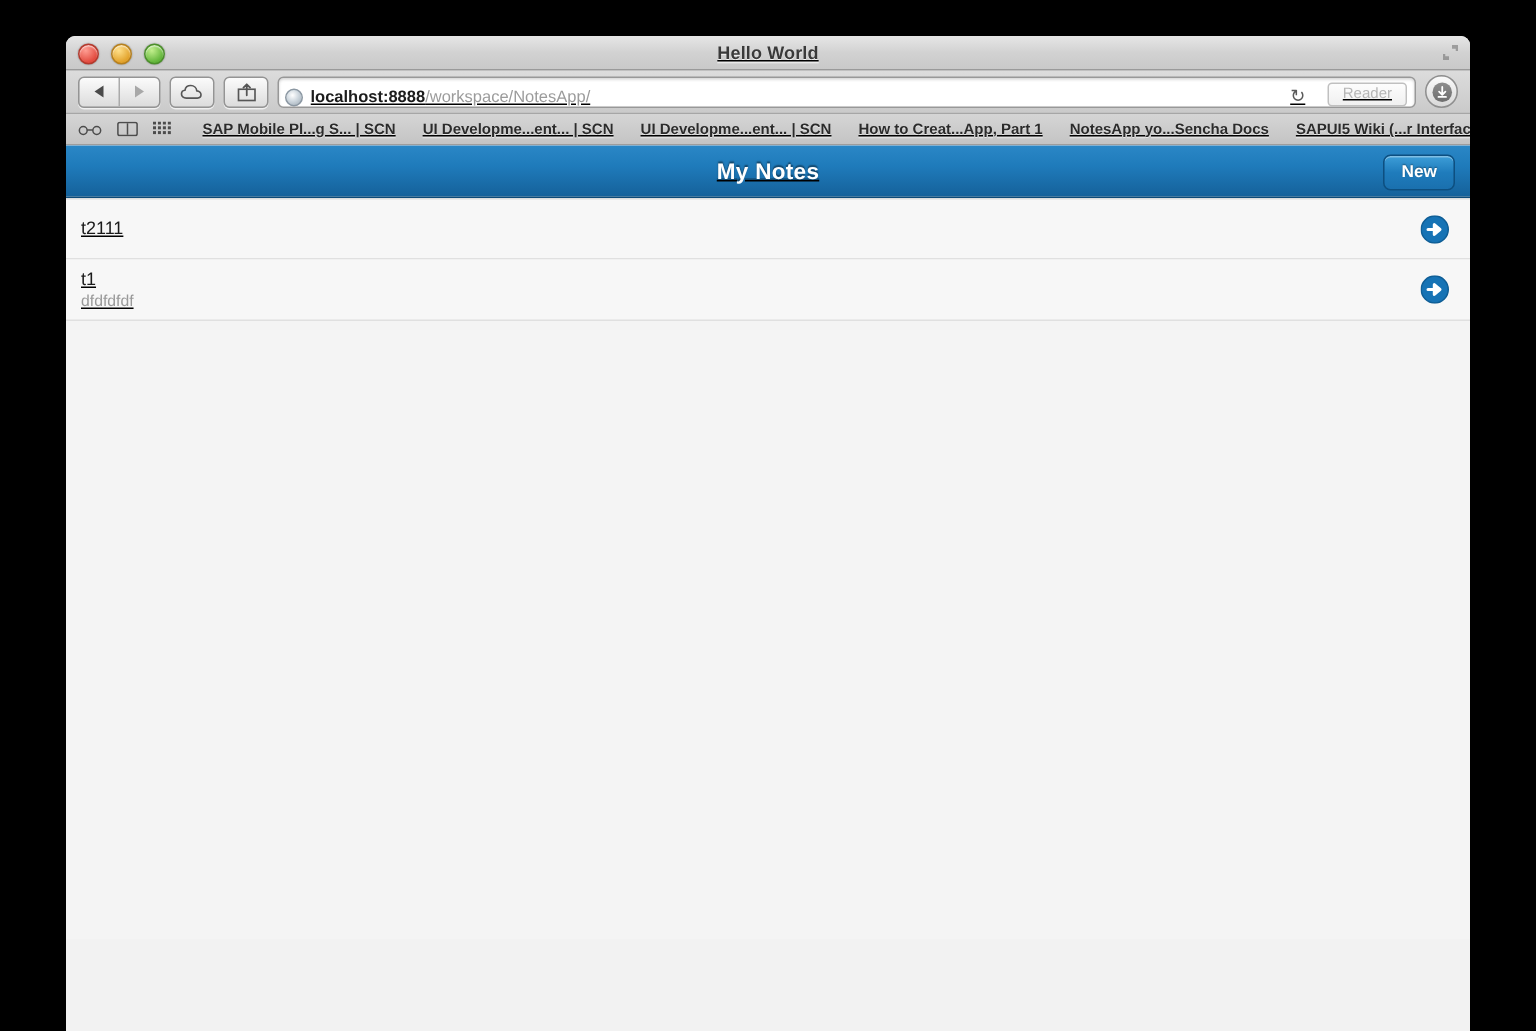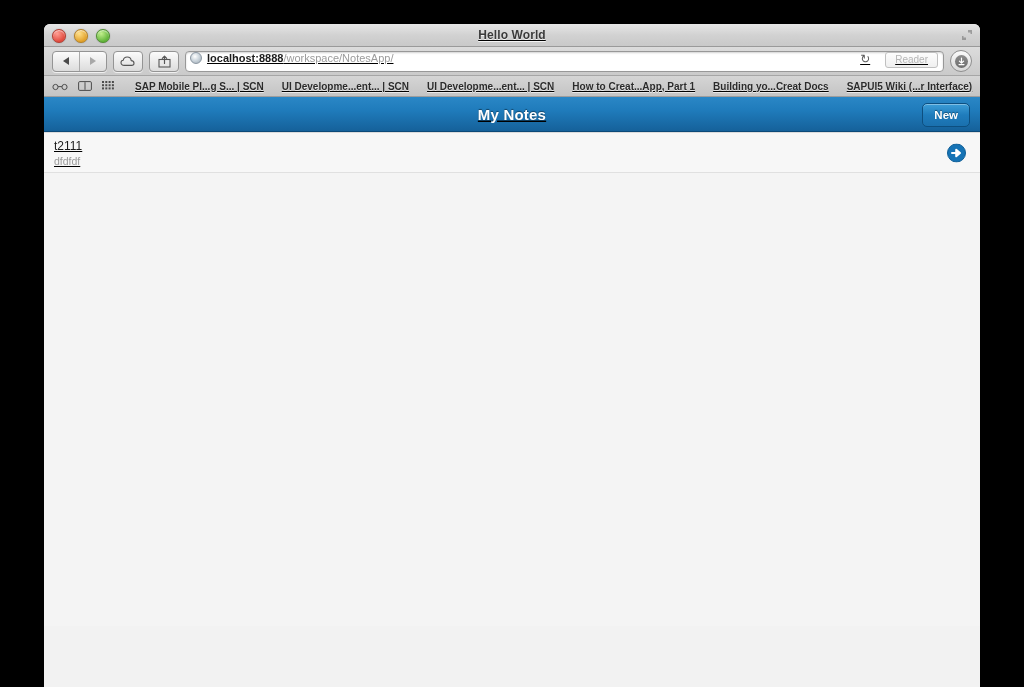--- a/index.html
+++ b/index.html
@@ -115,21 +115,21 @@
   .tri.right { border-left: 6px solid #a8a8a8; }
 
   
   .url-field {
     flex: 1;
     height: 19px;
     background: #ffffff;
     border: 1px solid #989898;
     border-radius: 4px;
     display: flex;
-    align-items: flex-start;
+    align-items: flex-end;
     padding: 0 4px;
     box-shadow: inset 0 1px 2px rgba(0,0,0,0.18);
     min-width: 0;
   }
   .site-icon {
     width: 12px; height: 12px;
     border-radius: 50%;
     margin-right: 5px;
     flex: 0 0 auto;
     background: radial-gradient(circle at 40% 35%, #ffffff 0%, #cfd8df 45%, #9aa7b2 100%);
@@ -375,45 +375,55 @@
               <rect x="9.9" y="6.4" width="2" height="2"></rect>
           </g>
         </svg>
       </span>
     </div>
 
     <span class="bm-item">SAP Mobile Pl...g S... | SCN</span>
     <span class="bm-item">UI Developme...ent... | SCN</span>
     <span class="bm-item">UI Developme...ent... | SCN</span>
     <span class="bm-item">How to Creat...App, Part 1</span>
-    <span class="bm-item">Building yo...Creat Docs</span>
+    <span class="bm-item">NotesApp yo...Sencha Docs</span>
     <span class="bm-item">SAPUI5 Wiki (...r Interface)</span>
 
     <span class="bm-spacer"></span>
 
   </div>
 
   <div class="page">
 
     <div class="app-header">
       <div class="app-title">My Notes</div>
       <div class="new-button">New</div>
     </div>
 
     <div class="notes-list">
 
       <div class="note-row">
         <div class="note-title">t2111</div>
-        <div class="note-sub">dfdfdf</div>
         <span class="disclosure">
           <svg width="19" height="19" viewBox="0 0 19 19">
             <circle cx="9.5" cy="9.5" r="9" fill="#1673b5"></circle>
             <circle cx="9.5" cy="9.5" r="9" fill="none" stroke="#0f5e96" stroke-width="1"></circle>
             <path d="M5 9.5 L11 9.5 M9.2 6.2 L13 9.5 L9.2 12.8 Z" fill="#ffffff" stroke="#ffffff" stroke-width="2" stroke-linejoin="round" stroke-linecap="round"></path>
           </svg>
         </span>
       </div>
 
+      <div class="note-row">
+        <div class="note-title">t1</div>
+        <div class="note-sub">dfdfdfdf</div>
+        <span class="disclosure">
+          <svg width="19" height="19" viewBox="0 0 19 19">
+            <circle cx="9.5" cy="9.5" r="9" fill="#1673b5"></circle>
+            <circle cx="9.5" cy="9.5" r="9" fill="none" stroke="#0f5e96" stroke-width="1"></circle>
+            <path d="M5 9.5 L11 9.5 M9.2 6.2 L13 9.5 L9.2 12.8 Z" fill="#ffffff" stroke="#ffffff" stroke-width="2" stroke-linejoin="round" stroke-linecap="round"></path>
+          </svg>
+        </span>
+      </div>
 
     </div>
   </div>
 
 </div>
 
 </body></html>

